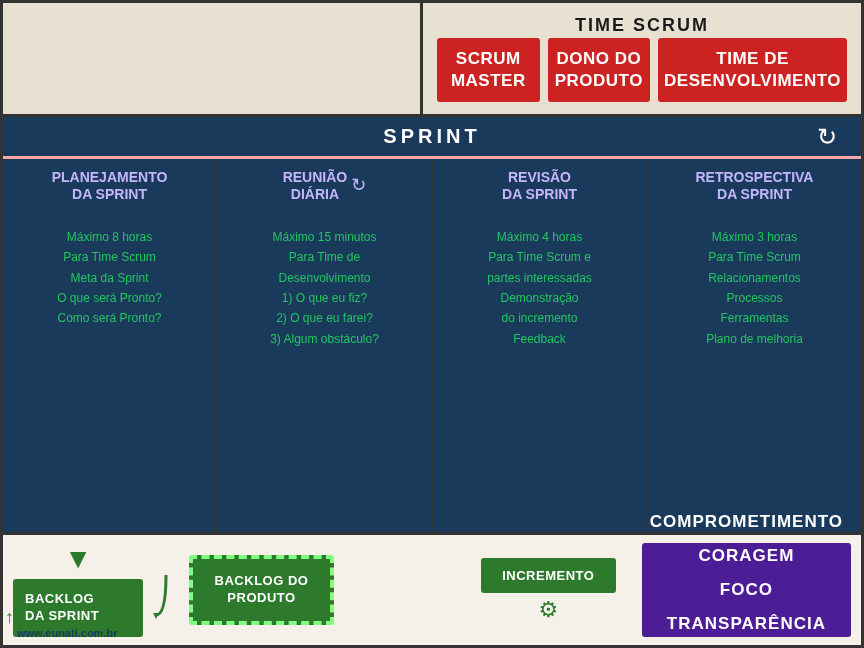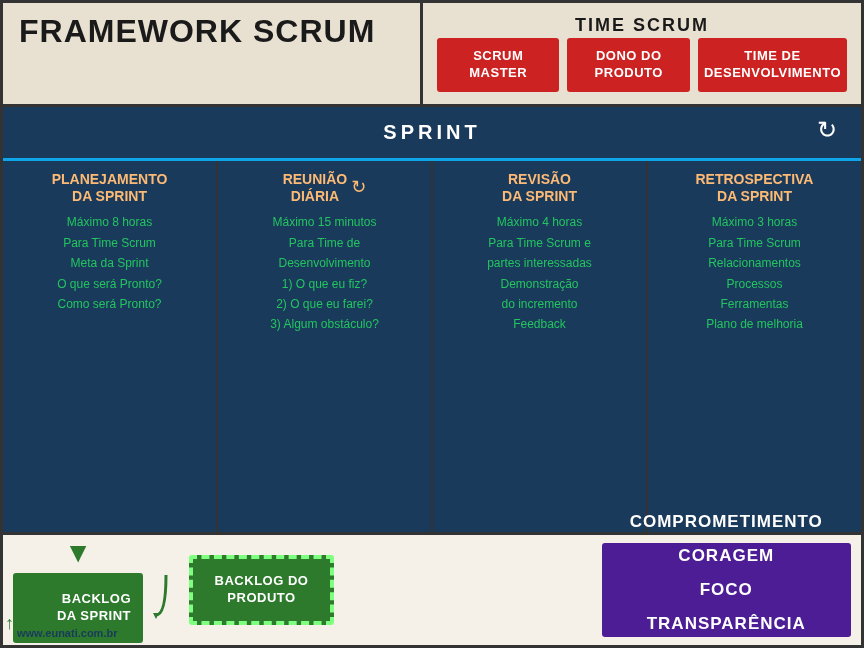--- a/index.html
+++ b/index.html
@@ -86,43 +86,43 @@
     }
     .time-grid {
       display: grid;
       grid-template-columns: 1fr 1fr 1fr;
       gap: 8px;
       width: 100%;
     }
     .time-btn {
       background: #cc2222;
       color: #fff;
-      font-size: 13px;
+      font-size: 17px;
       font-weight: 800;
       text-align: center;
       padding: 10px 6px;
       border-radius: 3px;
       letter-spacing: 0.5px;
       line-height: 1.3;
     }
 
     
     .sprint-bar {
       background: #1a3a5c;
       color: #fff;
       font-size: 20px;
       font-weight: 800;
       letter-spacing: 4px;
       text-align: center;
-      padding: 14px 20px;
-      display: flex;
-      align-items: flex-end;
+      padding: 8px 20px;
+      display: flex;
+      align-items: center;
       justify-content: center;
       position: relative;
-      border-bottom: 3px solid #0ea5e9;
+      border-bottom: 3px solid #fca5a5;
     }
     .sprint-refresh {
       position: absolute;
       right: 20px;
       font-size: 24px;
       font-weight: 400;
       color: #fff;
     }
 
     
@@ -137,25 +137,25 @@
       background: #1a3a5c;
       border-right: 2px solid #333;
       padding: 10px 10px 8px 10px;
       display: flex;
       flex-direction: column;
     }
     .event-card:last-child { border-right: none; }
     .event-title {
       font-size: 14px;
       font-weight: 900;
-      color: #fdba74;
+      color: #c4b5fd;
       text-transform: uppercase;
       text-align: center;
       line-height: 1.2;
-      margin-bottom: 8px;
+      margin-bottom: 24px;
       display: flex;
       align-items: center;
       justify-content: center;
       gap: 4px;
     }
     .event-content {
       font-size: 12px;
       color: #22c55e;
       text-align: center;
       line-height: 1.7;
@@ -184,22 +184,22 @@
     .arrow-down {
       font-size: 28px;
       color: #2d7a2d;
       font-weight: 900;
     }
     .green-btn {
       background: #2d7a2d;
       color: #fff;
       font-size: 13px;
       font-weight: 900;
-      text-align: right;
-      padding: 18px 12px;
+      text-align: left;
+      padding: 12px 12px;
       border-radius: 3px;
       width: 100%;
       letter-spacing: 0.5px;
       line-height: 1.3;
       position: relative;
     }
     .arrow-up-green {
       position: absolute;
       left: -8px;
       bottom: 8px;
@@ -278,21 +278,20 @@
     }
   </style>
 </head>
 <body>
 
 <div class="main-container">
 
   <div class="top-section">
 
     <div class="framework-section">
-      <div class="framework-title">FRAMEWORK SCRUM</div>
     </div>
 
     <div class="time-section">
       <div class="time-title">TIME SCRUM</div>
       <div class="time-grid">
         <div class="time-btn">SCRUM<br>MASTER</div>
         <div class="time-btn">DONO DO<br>PRODUTO</div>
         <div class="time-btn">TIME DE<br>DESENVOLVIMENTO</div>
       </div>
     </div>
@@ -357,20 +356,24 @@
     </div>
 
     <div class="backlog-produto-col">
       <div class="dashed-btn">
         BACKLOG DO<br>PRODUTO
       </div>
     </div>
 
     <div style="flex:1"></div>
 
+    <div class="incremento-col">
+      <div class="incremento-btn">INCREMENTO</div>
+      <div class="gear-icon">⚙</div>
+    </div>
 
     <div style="flex:0 0 10px"></div>
 
     <div class="valores-col">
       <div>
         COMPROMETIMENTO<br>CORAGEM<br>FOCO<br>TRANSPARÊNCIA<br>RESPEITO
       </div>
     </div>
 
     <div class="website">www.eunati.com.br</div>

